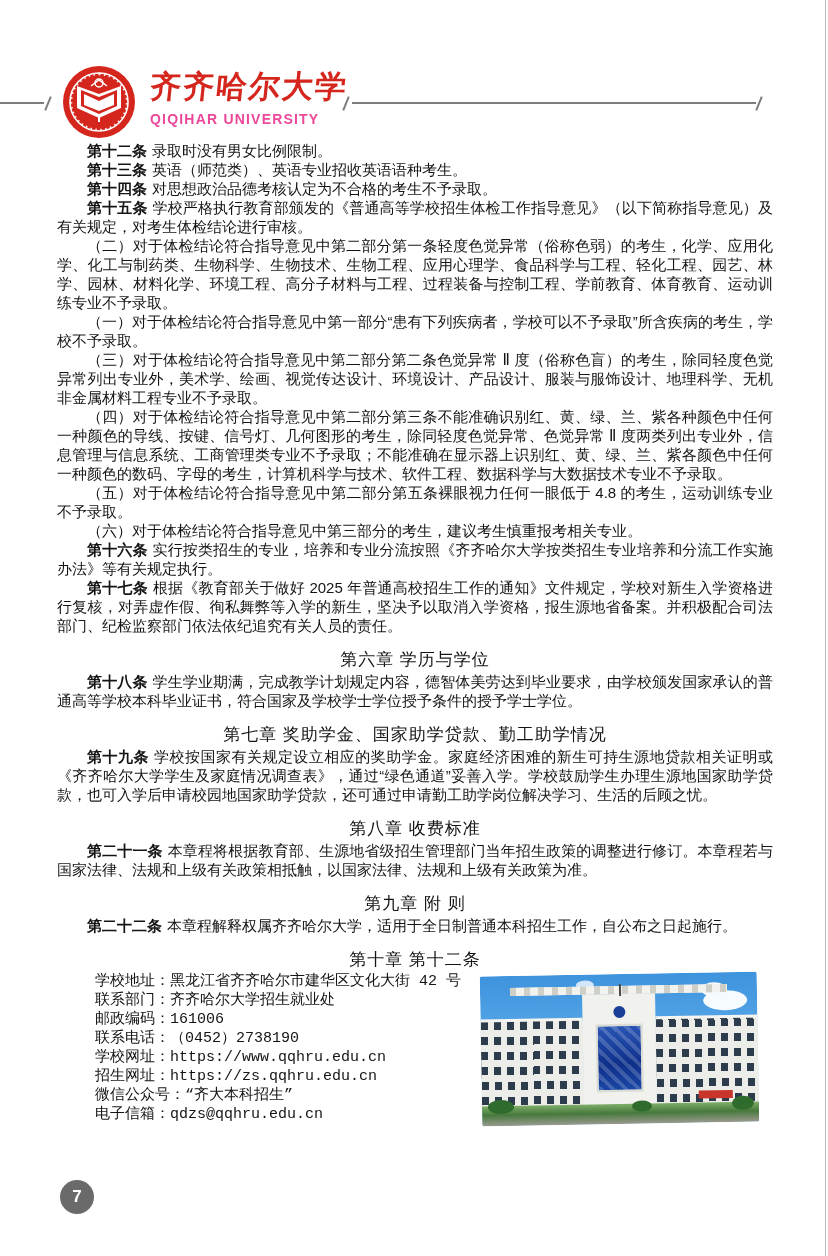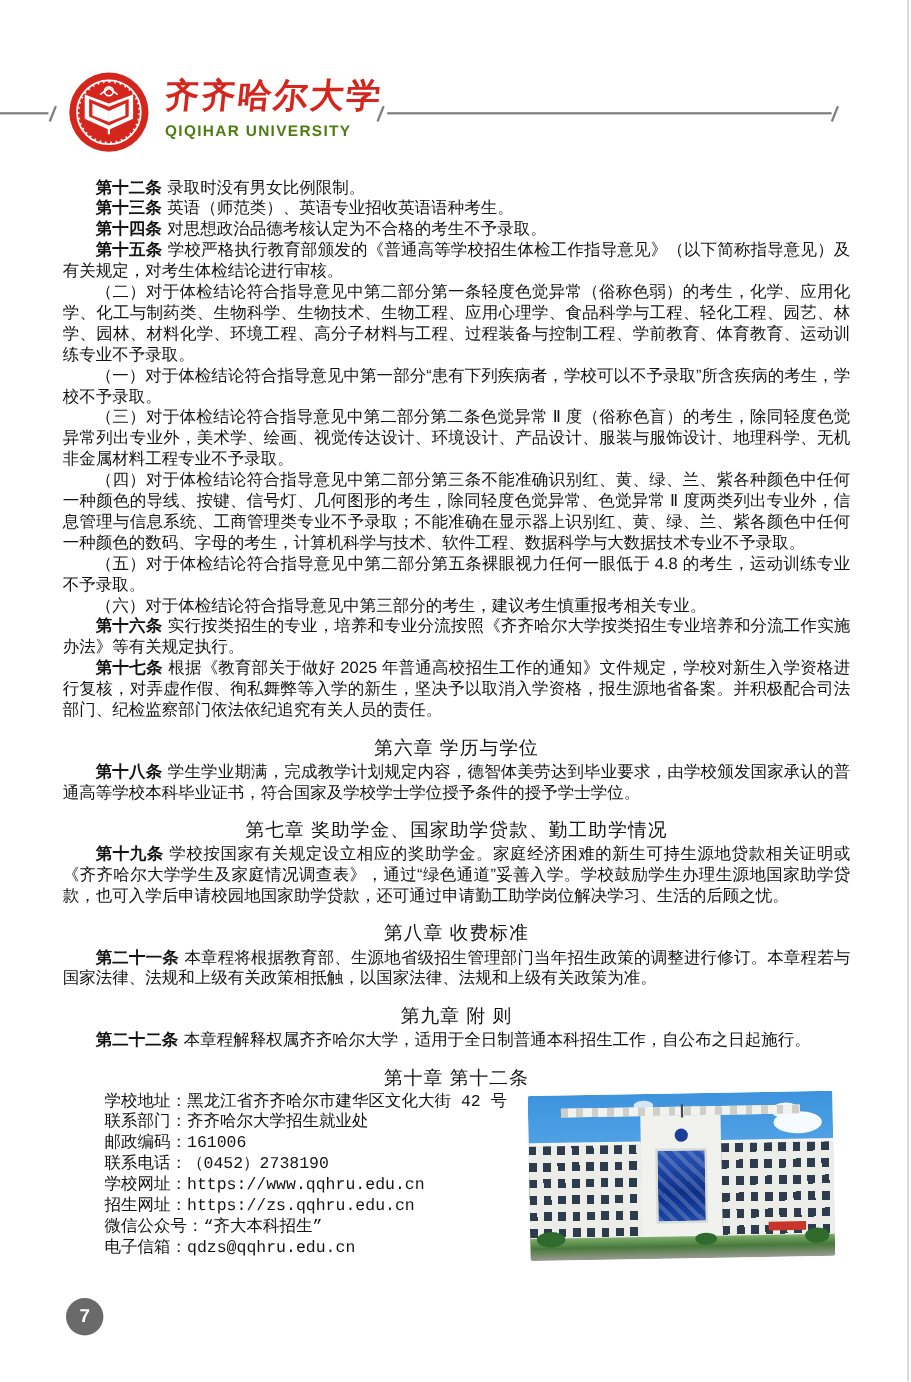--- a/index.html
+++ b/index.html
@@ -20,26 +20,26 @@
   .slash.s2{left:345px;}
   .slash.s3{left:758px;}
   .logo{position:absolute;left:61px;top:64px;width:76px;height:76px;}
   .uniname{position:absolute;left:150px;top:66px;width:260px;}
   .uniname .zh{
     font-size:31px;font-weight:bold;color:#d5261e;letter-spacing:2px;
     transform:skewX(-6deg);font-family:"Liberation Serif","DejaVu Serif",serif;
     white-space:nowrap;
   }
   .uniname .en{
-    font-size:14px;font-weight:bold;color:#4d7c0f;letter-spacing:1.2px;margin-top:3px;
+    font-size:14px;font-weight:bold;color:#ec4899;letter-spacing:1.2px;margin-top:3px;
   }
 
   
   .doc{
-    position:absolute;left:57px;top:161px;width:716px;
+    position:absolute;left:57px;top:141px;width:716px;
     font-size:15px;line-height:19px;text-align:justify;
   }
   .para{margin:0;text-indent:2em;}
   .lbl{font-weight:bold;margin-right:5px;}
   .chap{
     text-align:center;text-indent:0;font-weight:normal;font-size:17px;
     margin:15px 0 3px 0;letter-spacing:1px;
   }
 
   

